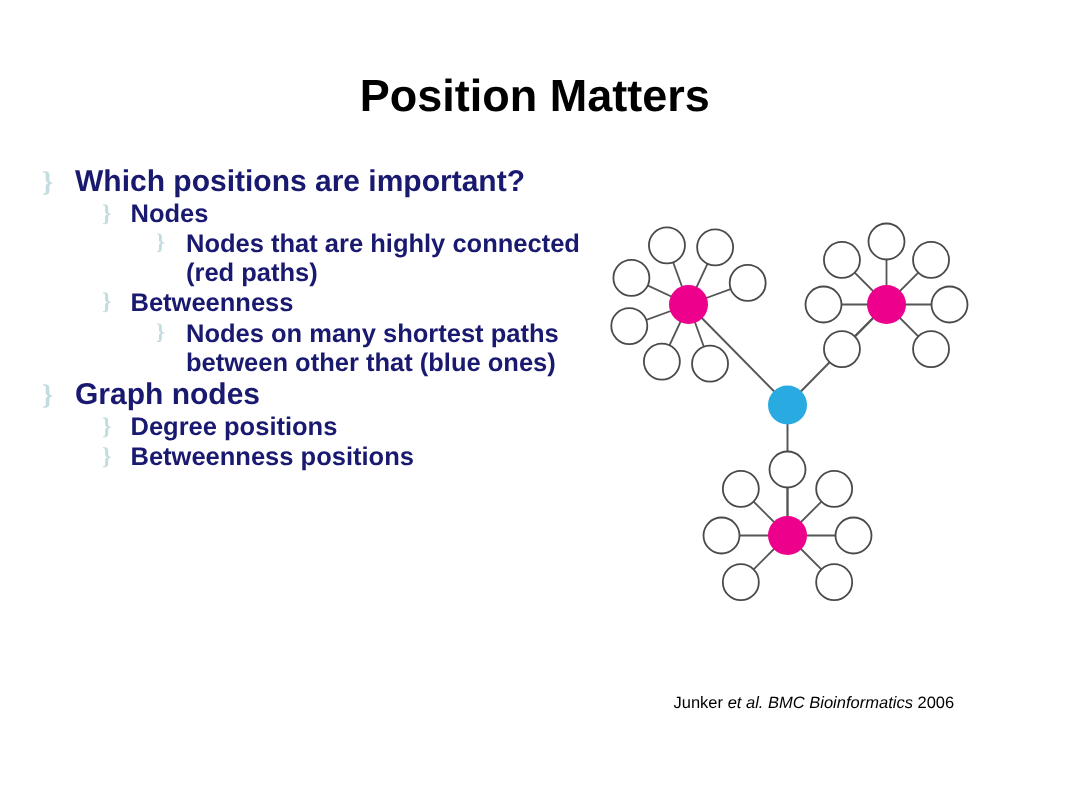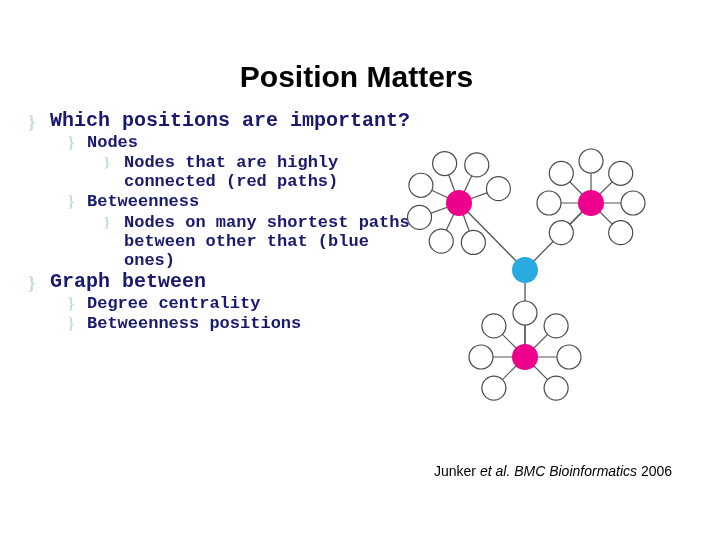--- a/index.html
+++ b/index.html
@@ -13,21 +13,21 @@
     height: 540px;
     background: #ffffff;
     overflow: hidden;
     font-family: "Liberation Sans", sans-serif;
   }
 
   
   #slide-title {
     position: absolute;
     left: 0;
-    top: 60px;
+    top: 48px;
     width: 713px;
     text-align: center;
     font-size: 30px;
     font-weight: bold;
     color: #000000;
     letter-spacing: 0px;
     white-space: nowrap;
   }
 
   
@@ -46,21 +46,20 @@
   .bullet-glyph {
     flex: 0 0 auto;
     color: #c3dcdd;
     font-weight: bold;
     font-family: "Liberation Serif", serif;
     line-height: 1;
     user-select: none;
   }
   .bullet-text {
     flex: 1 1 auto;
-    font-family: Liberation Mono, monospace;
   }
 
   
   .lvl1 {
     margin-left: 0px;
     font-size: 20px;
     line-height: 1.12;
     margin-bottom: 1px;
   }
   .lvl1 .bullet-glyph {
@@ -105,23 +104,23 @@
   }
   #network-svg {
     display: block;
     width: 320px;
     height: 268px;
   }
 
   
   #citation {
     position: absolute;
-    left: 434px;
+    left: 449px;
     top: 463px;
-    font-size: 14px;
+    font-size: 11px;
     color: #000000;
     white-space: nowrap;
     font-family: "Liberation Sans", sans-serif;
   }
   #citation .ital { font-style: italic; }
 </style>
 </head>
 <body>
 
 <div id="slide">
@@ -150,26 +149,26 @@
       <span class="bullet-text">Betweenness</span>
     </div>
 
     <div class="bullet-row lvl3">
       <span class="bullet-glyph">}</span>
       <span class="bullet-text">Nodes on many shortest paths between other that (blue ones)</span>
     </div>
 
     <div class="bullet-row lvl1">
       <span class="bullet-glyph">}</span>
-      <span class="bullet-text">Graph between</span>
-    </div>
-
-    <div class="bullet-row lvl2">
-      <span class="bullet-glyph">}</span>
-      <span class="bullet-text">Degree centrality</span>
+      <span class="bullet-text">Graph nodes</span>
+    </div>
+
+    <div class="bullet-row lvl2">
+      <span class="bullet-glyph">}</span>
+      <span class="bullet-text">Degree positions</span>
     </div>
 
     <div class="bullet-row lvl2">
       <span class="bullet-glyph">}</span>
       <span class="bullet-text">Betweenness positions</span>
     </div>
 
   </div>
 
   <div id="network-figure">

